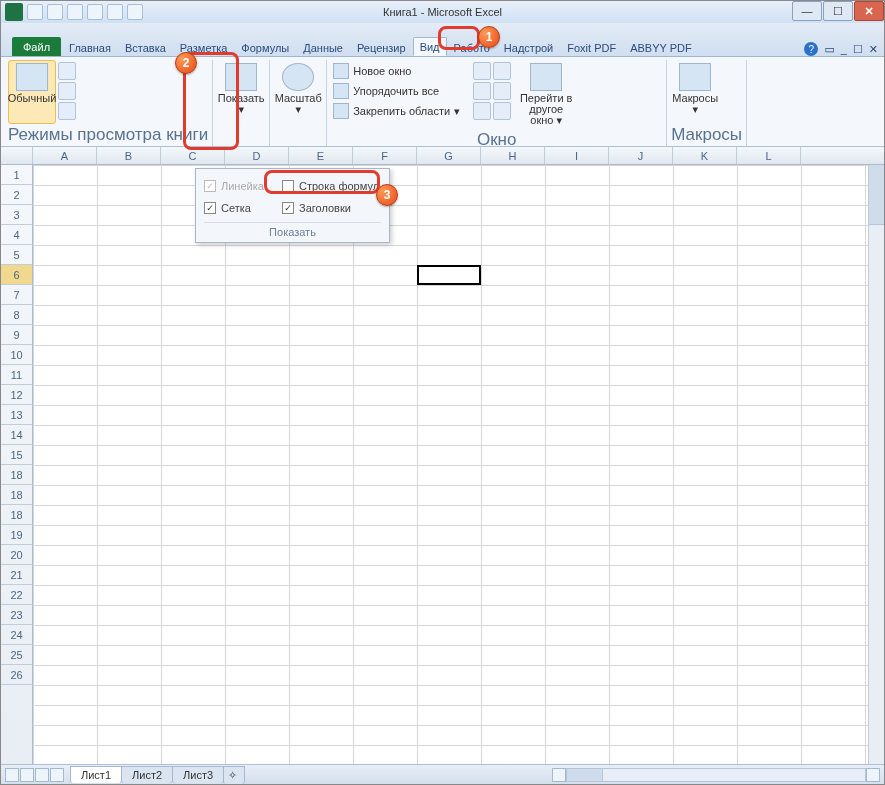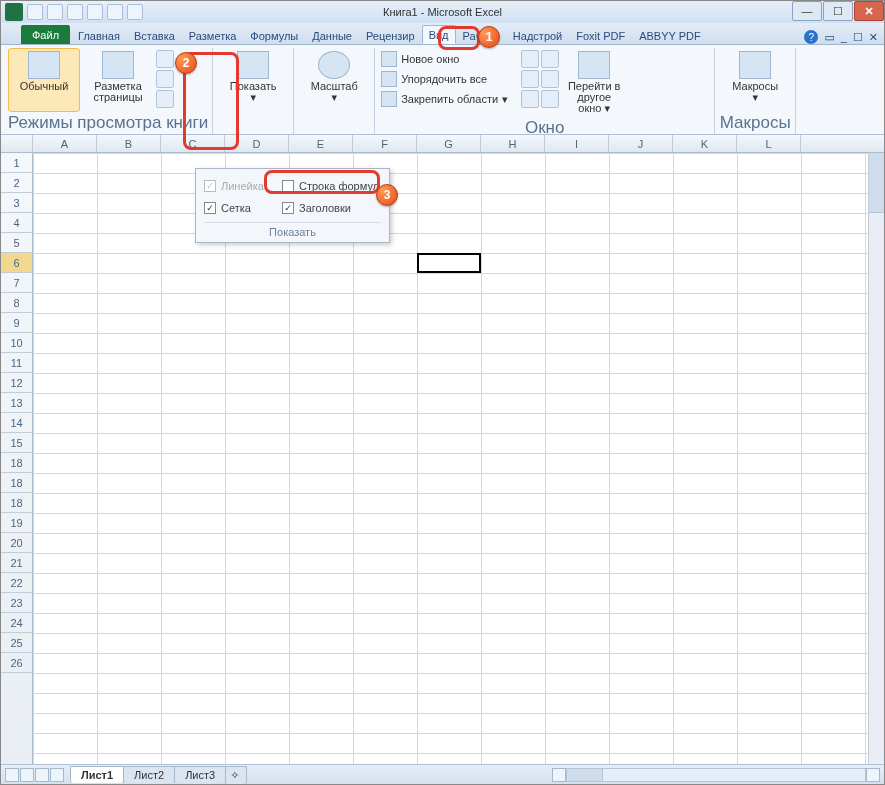--- a/index.html
+++ b/index.html
@@ -8,33 +8,33 @@
 
   .titlebar { height:22px; background:linear-gradient(#e8eff9,#cfe0f4); display:flex; align-items:center; font-size:11px; color:#333; position:relative; padding:0 4px; }
   .qat { display:flex; align-items:center; gap:4px; }
   .qat-icon { width:18px; height:18px; background:#1f7244; border-radius:2px; }
   .qat-btn { width:16px; height:16px; background:#eef4fb; border:1px solid #a6bfd7; border-radius:2px; }
   .title-text { position:absolute; left:50%; transform:translateX(-50%); color:#333; }
   .win-controls { position:absolute; right:0; top:0; display:flex; }
   .wc { width:30px; height:20px; border:1px solid #8aa2bd; background:#dfe9f5; display:flex; align-items:center; justify-content:center; border-radius:2px; margin-left:1px; }
   .wc.close { background:#d8654e; color:#fff; font-weight:bold; border-color:#b1432f; }
 
-  .tabs { height:22px; background:linear-gradient(#e4ecf6,#cfdef0); display:flex; align-items:flex-end; padding-left:20px; border-bottom:1px solid #9fb6ce; }
+  .tabs { height:34px; background:linear-gradient(#e4ecf6,#cfdef0); display:flex; align-items:flex-end; padding-left:11px; border-bottom:1px solid #9fb6ce; }
   .tab { padding:3px 6px 2px 6px; border:1px solid transparent; border-bottom:none; color:#2a4b7c; cursor:default; font-size:11px; }
   .tab.file { background:#1b7b3a; color:#fff; border-radius:2px 2px 0 0; padding:3px 10px; margin-right:1px;}
   .tab.active { background:#f4f8fd; border:1px solid #9fb6ce; border-bottom:1px solid #f4f8fd; border-radius:2px 2px 0 0; }
   .tabs-right { margin-left:auto; display:flex; align-items:center; padding-right:6px; gap:6px; color:#2a4b7c; }
   .help-icon { width:14px; height:14px; border-radius:50%; background:#2a72c9; color:#fff; font-size:10px; display:flex; align-items:center; justify-content:center; }
 
   .ribbon { height:90px; background:#f4f8fd; border-bottom:1px solid #adc0d7; display:flex; padding:3px 3px 0 3px; gap:0; font-size:11px; }
   .group { border-right:1px solid #c5d2e3; display:flex; flex-direction:column; padding:0 4px 1px 4px; position:relative; }
   .group-label { text-align:center; font-size:17px; color:#58728f; margin-top:auto; padding-top:1px; }
   .group-body { display:flex; gap:2px; flex:1; }
 
-  .big-btn { width:72px; display:flex; flex-direction:column; align-items:center; padding:2px; border:1px solid transparent; border-radius:3px; }
+  .big-btn { width:48px; display:flex; flex-direction:column; align-items:center; padding:2px; border:1px solid transparent; border-radius:3px; }
   .big-btn.active{ background:#fde8b8; border:1px solid #f0be4b;}
   .big-icon { width:32px; height:28px; background:#d6e5f3; border:1px solid #9fb6ce; margin-bottom:2px; }
   .big-label { font-size:11px; text-align:center; line-height:11px; color:#333; }
   .small-col { display:flex; flex-direction:column; gap:2px; justify-content:flex-start; padding-top:2px;}
   .small-btn { width:18px; height:18px; background:#e4edf8; border:1px solid #afc4da; border-radius:2px;}
 
   .item-row { display:flex; align-items:center; gap:4px; color:#333; height:18px; padding:0 2px;}
   .item-icon { width:16px; height:16px; background:#d6e5f3; border:1px solid #9fb6ce; }
 
   .rowhead-bar { height:18px; background:linear-gradient(#f4f8fc,#e1e7ef); border-bottom:1px solid #adbac9; display:flex; }
@@ -48,21 +48,21 @@
   .cells { flex:1; position:relative; background:#fff; }
   .gridlines { position:absolute; inset:0;
     background-image:
       repeating-linear-gradient(to right, #d4d8de 0, #d4d8de 1px, transparent 1px, transparent 64px),
       repeating-linear-gradient(to bottom, #d4d8de 0, #d4d8de 1px, transparent 1px, transparent 20px);
   }
   .sel-cell { position:absolute; width:64px; height:20px; border:2px solid #000; background:#fff; }
 
   .sheet-tabs { height:20px; background:linear-gradient(#e7eef7,#d5e0ee); border-top:1px solid #adc0d7; display:flex; align-items:center; font-size:11px; padding:0 4px;}
   .stab { padding:2px 10px; background:#fff; border:1px solid #a6b8cc; border-bottom:none; border-radius:0 0 3px 3px; margin-right:-1px; color:#333;}
-  .stab.active { background:#fff; font-weight:bold;}
+  .stab.active { background:#fff; font-weight:normal;}
   .stab.inactive { background:#dbe5f1;}
   .nav-arrows { display:flex; gap:1px; margin-right:6px;}
   .nav-arrow { width:14px; height:14px; background:#eef4fb; border:1px solid #a6b8cc;}
   .hscroll { margin-left:auto; display:flex; align-items:center; gap:0;}
   .hscroll-track { width:300px; height:14px; background:#e7eef7; border:1px solid #b6c4d5; display:flex;}
   .hscroll-thumb { width:36px; height:100%; background:#cfdcec; border-right:1px solid #b6c4d5;}
 
   .status { height:20px; background:linear-gradient(#dfe9f5,#cbdbec); border-top:1px solid #adc0d7; display:flex; align-items:center; padding:0 6px; font-size:11px; color:#333;}
   .status-right { margin-left:auto; display:flex; align-items:center; gap:6px;}
   .view-btns { display:flex; gap:1px;}
@@ -129,24 +129,20 @@
     </div>
   </div>
 
   <div class="ribbon">
 
     <div class="group" style="min-width:170px;">
       <div class="group-body">
         <div class="big-btn active">
           <div class="big-icon"></div>
           <div class="big-label">Обычный</div>
-        </div>
-        <div class="big-btn">
-          <div class="big-icon"></div>
-          <div class="big-label">Разметка страницы</div>
         </div>
         <div class="small-col">
           <div class="small-btn"></div>
           <div class="small-btn"></div>
           <div class="small-btn"></div>
         </div>
       </div>
       <div class="group-label">Режимы просмотра книги</div>
     </div>
 

